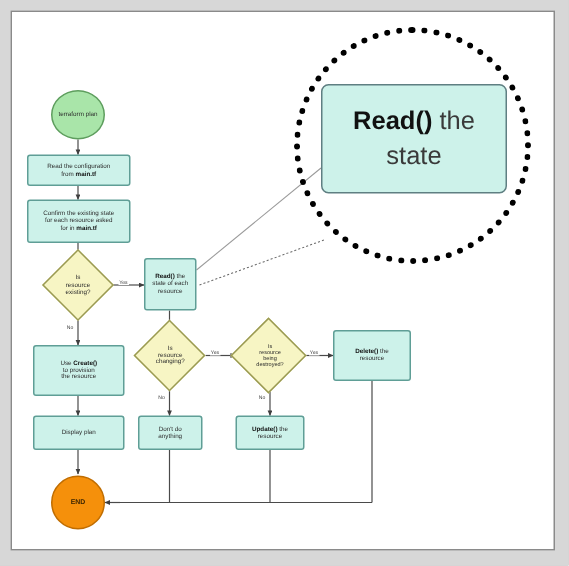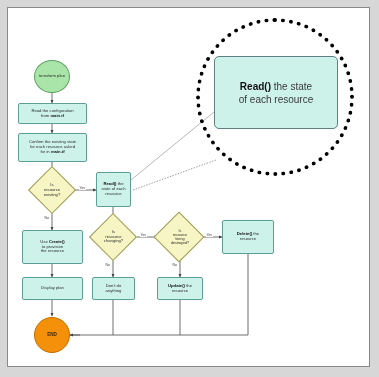--- a/index.html
+++ b/index.html
@@ -52,21 +52,21 @@
     position:absolute;left:196px;top:18px;width:158px;height:158px;
     border-radius:50%;
     border:4px dotted #000000;
     box-sizing:border-box;
   }
   #mag-box{
     position:absolute;left:214px;top:56px;width:124px;height:73px;
     background:#cdf2ea;border:1.3px solid #5f7f82;border-radius:5px;
     box-sizing:border-box;display:flex;align-items:center;
     justify-content:center;text-align:center;
-    font-size:10px;color:#3a3a3a;line-height:1.3;
+    font-size:17px;color:#3a3a3a;line-height:1.3;
   }
   #mag-box b{color:#111;font-weight:bold;}
   .bold{font-weight:bold;color:#111;}
 </style>
 </head>
 <body>
 
 <div id="page">
 
   <div id="frame"></div>
@@ -224,17 +224,16 @@
   <div class="edge-label" style="left:44px;top:216px;">No</div>
   <div class="edge-label" style="left:140px;top:233px;">Yes</div>
   <div class="edge-label" style="left:105px;top:263px;">No</div>
   <div class="edge-label" style="left:206px;top:233px;">Yes</div>
   <div class="edge-label" style="left:172px;top:263px;">No</div>
 
   <div id="magnifier"></div>
   <div id="mag-box">
     <span>
       <b>Read()</b><span> the state</span><br>
-      <span>of each resource</span>
     </span>
   </div>
 
 </div>
 
 </body></html>

